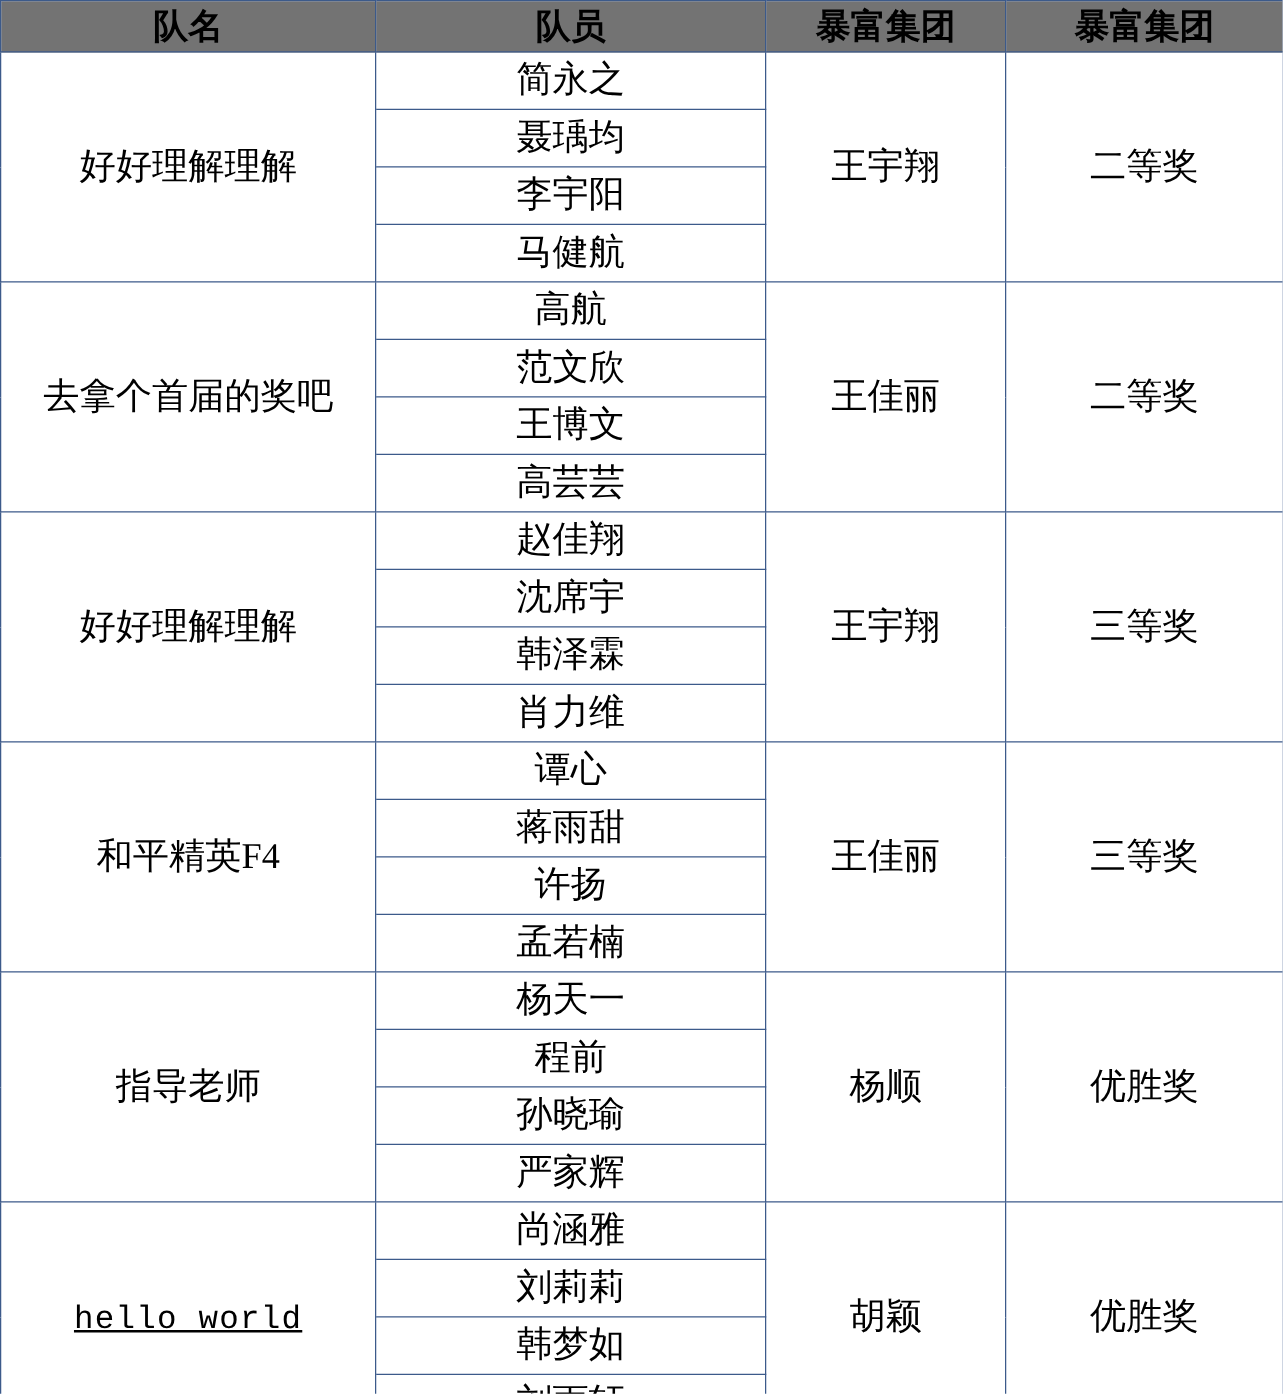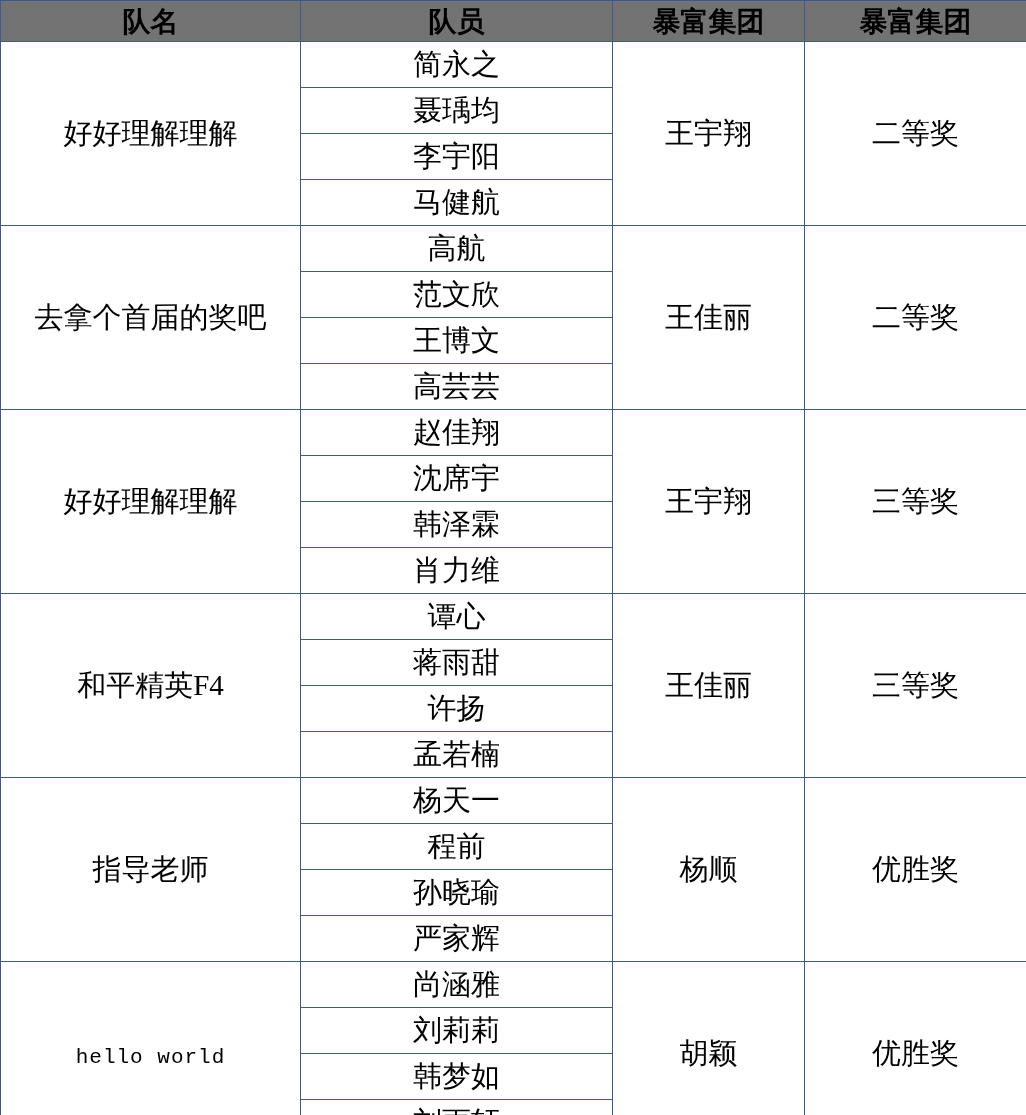--- a/index.html
+++ b/index.html
@@ -46,22 +46,23 @@
   td.team-cell,
   td.coach-cell,
   td.prize-cell {
     font-size: 30px;
   }
   td.member-cell {
     font-size: 29px;
   }
   .mono-name {
     font-family: "Liberation Mono", "DejaVu Sans Mono", monospace;
-    font-size: 21px;
+    font-size: 26px;
     letter-spacing: 1px;
+    text-decoration: underline;
   }
 </style>
 </head>
 <body>
 
 <table class="award-table">
   <colgroup>
     <col class="col-team">
     <col class="col-member">
     <col class="col-coach">

